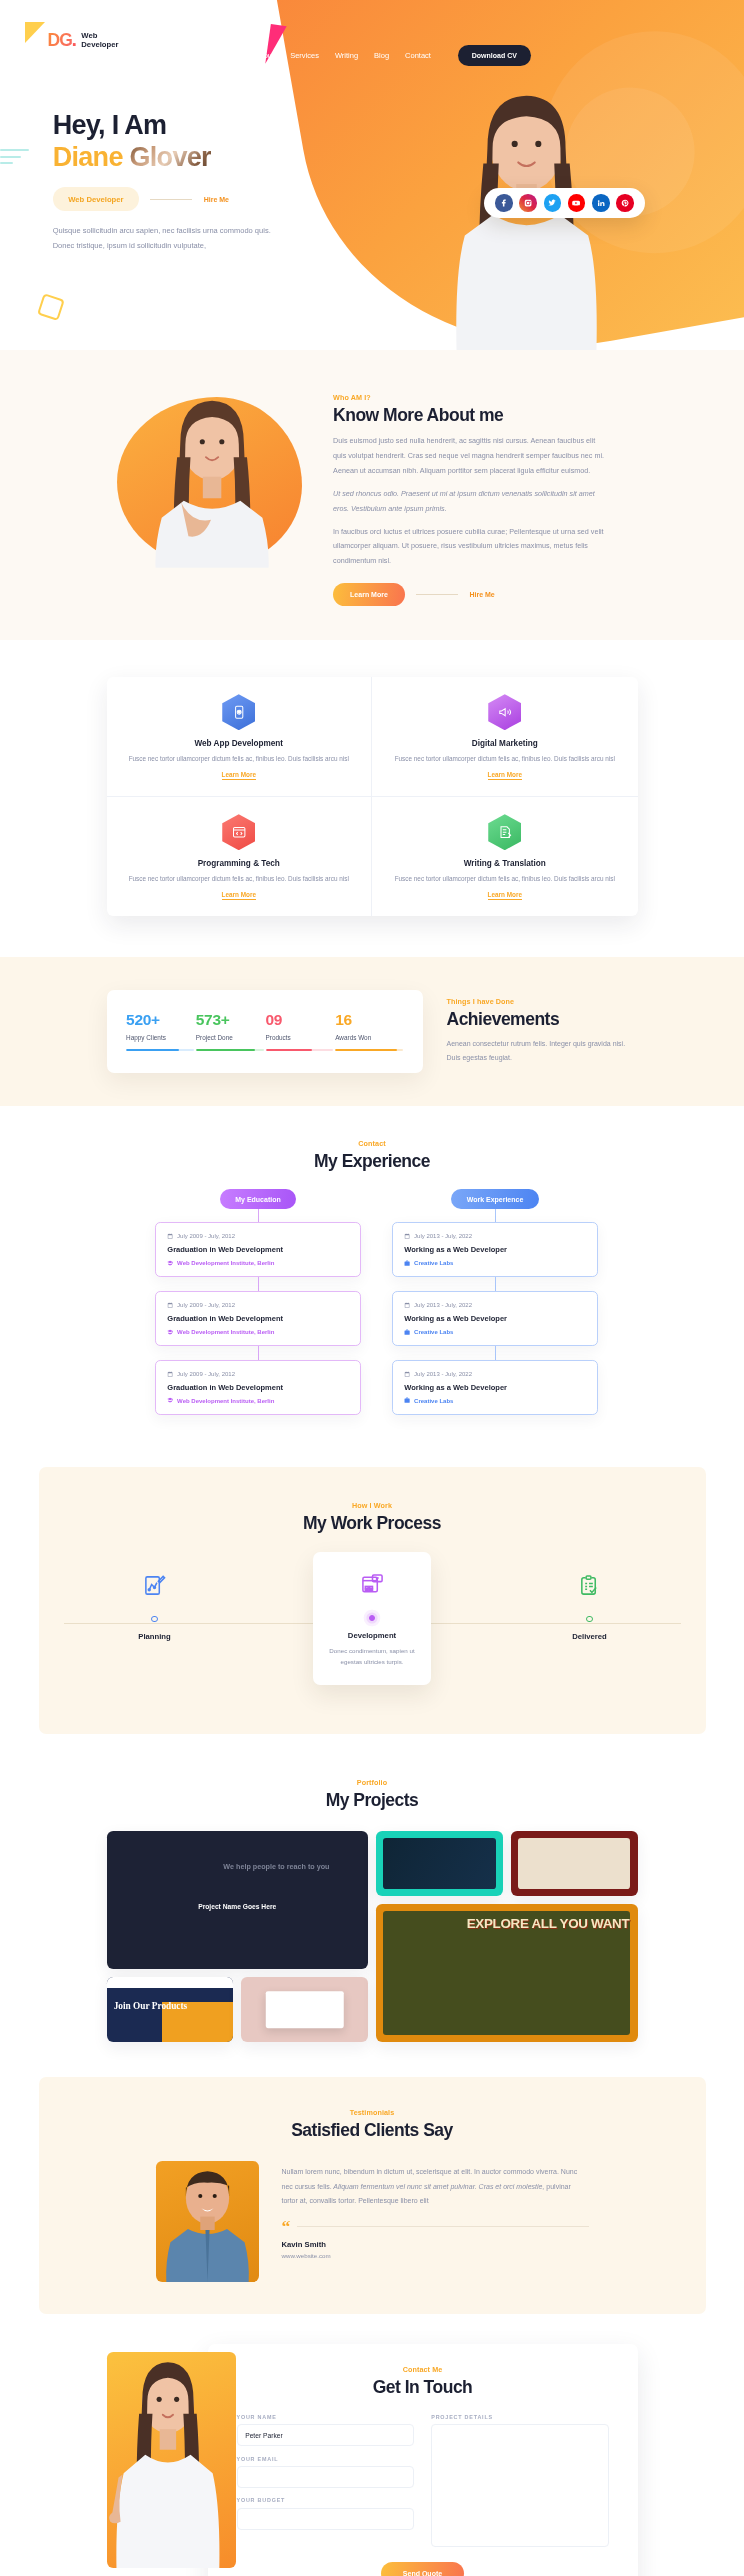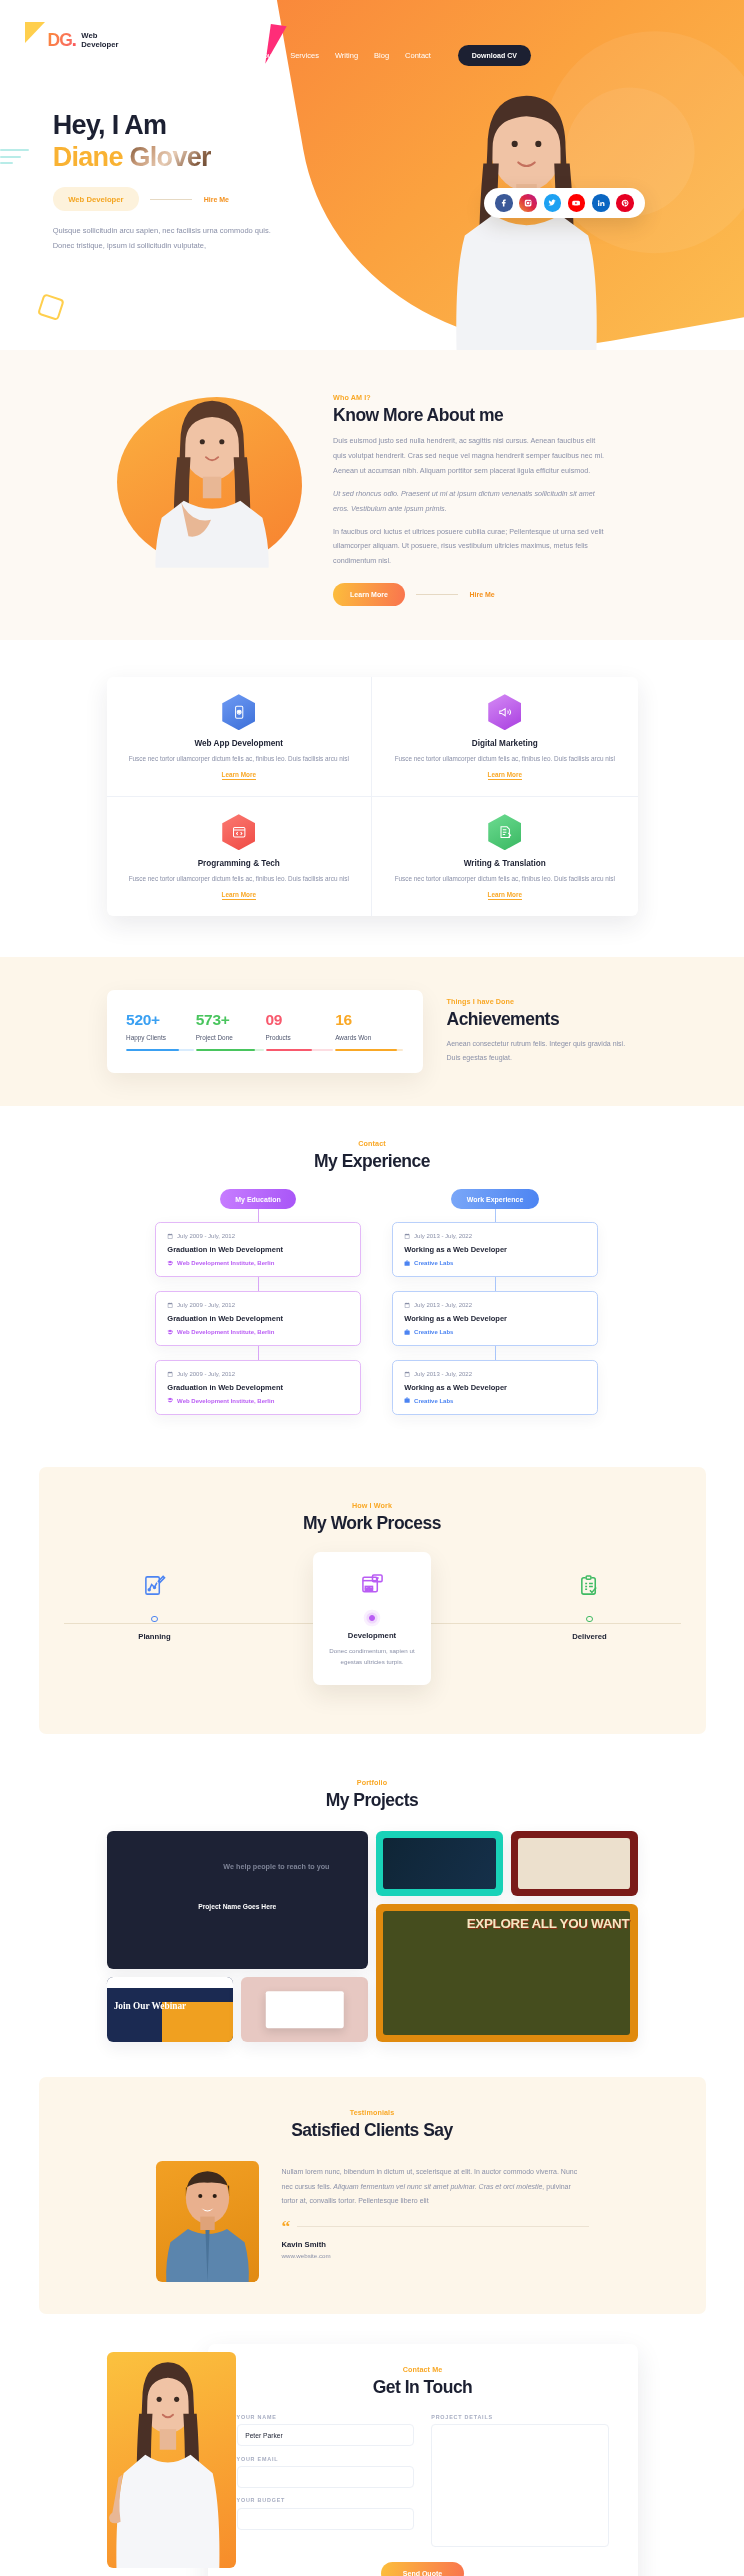--- a/index.html
+++ b/index.html
@@ -657,21 +657,21 @@
         </div>
         <div class="pc p2">
             <div class="inner"></div>
           </div>
         <div class="pc p3">
             <div class="inner"></div>
           </div>
         <div class="pc p4">
           <div class="bartop"></div>
             <div class="orange"></div>
-          <div class="t">Join Our Webinar</div>
+          <div class="t">Join Our Products</div>
         </div>
         <div class="pc p5">
             <div class="m"></div>
           </div>
         <div class="pc p6">
           <div class="inner"></div>
           <div class="big">EXPLORE ALL YOU WANT</div>
         </div>
       </div>
     </div>

